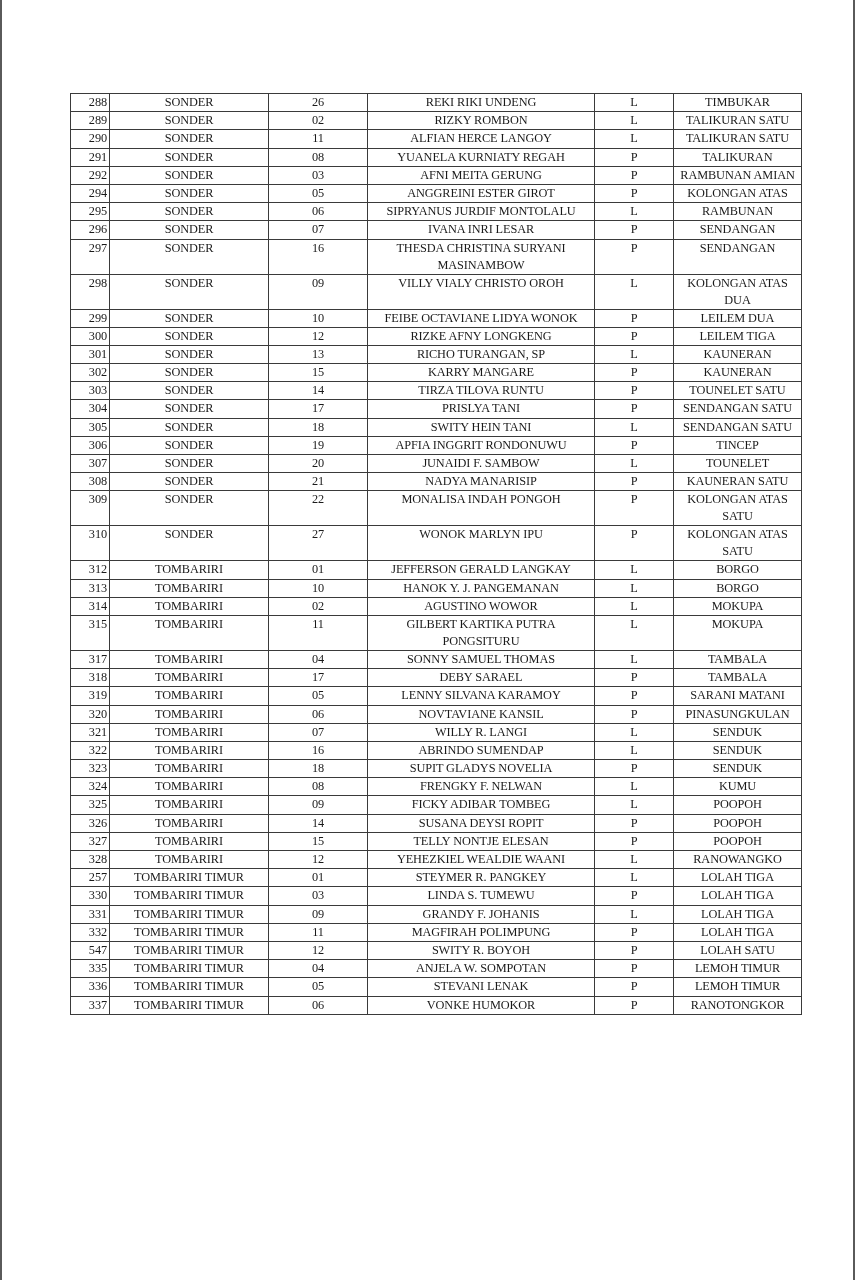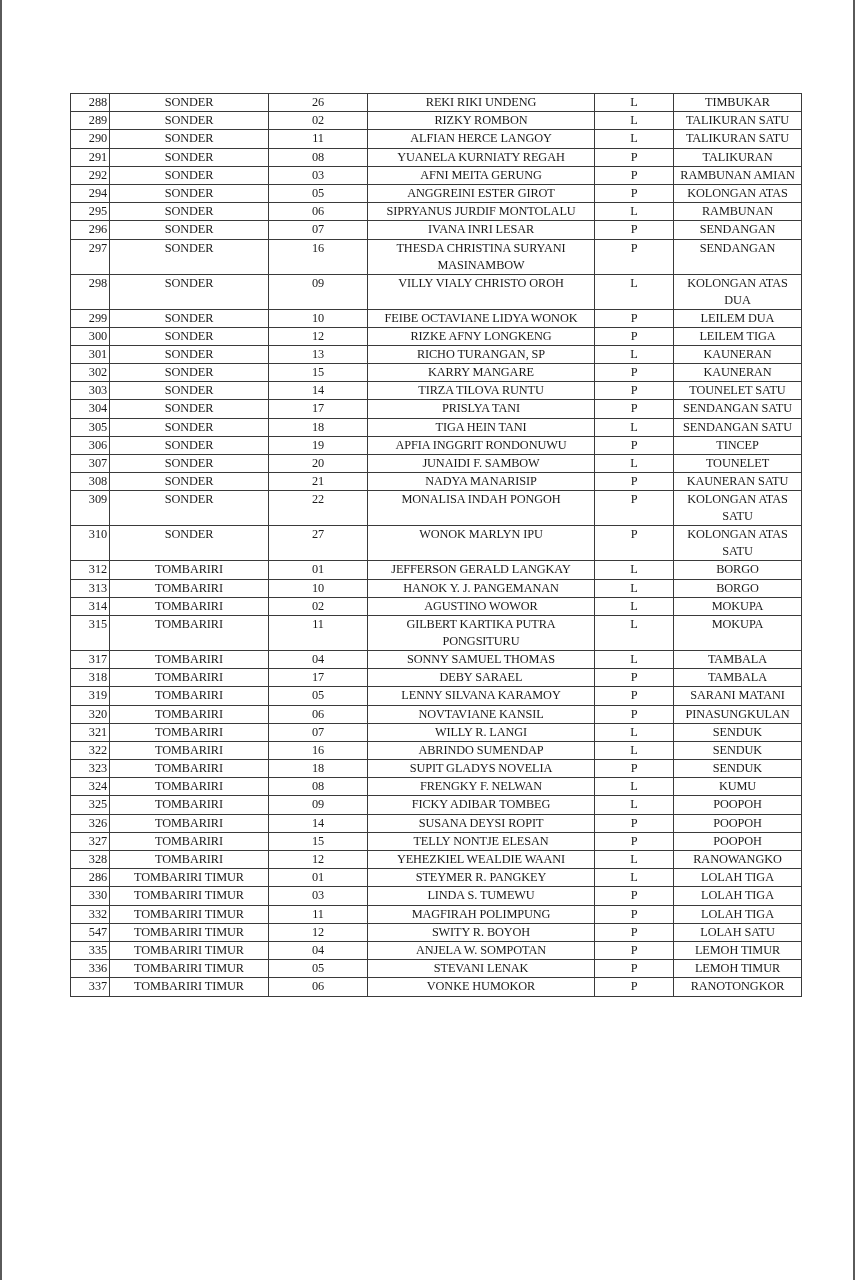--- a/index.html
+++ b/index.html
@@ -163,21 +163,21 @@
         <td>SONDER</td>
         <td>17</td>
         <td>PRISLYA TANI</td>
         <td>P</td>
         <td>SENDANGAN SATU</td>
       </tr>
       <tr>
         <td class="c-no">305</td>
         <td>SONDER</td>
         <td>18</td>
-        <td>TIGA HEIN TANI</td>
+        <td>SWITY HEIN TANI</td>
         <td>L</td>
         <td>SENDANGAN SATU</td>
       </tr>
       <tr>
         <td class="c-no">306</td>
         <td>SONDER</td>
         <td>19</td>
         <td>APFIA INGGRIT RONDONUWU</td>
         <td>P</td>
         <td>TINCEP</td>
@@ -336,33 +336,41 @@
       </tr>
       <tr>
         <td class="c-no">328</td>
         <td>TOMBARIRI</td>
         <td>12</td>
         <td>YEHEZKIEL WEALDIE WAANI</td>
         <td>L</td>
         <td>RANOWANGKO</td>
       </tr>
       <tr>
-        <td class="c-no">286</td>
+        <td class="c-no">257</td>
         <td>TOMBARIRI TIMUR</td>
         <td>01</td>
         <td>STEYMER R. PANGKEY</td>
         <td>L</td>
         <td>LOLAH TIGA</td>
       </tr>
       <tr>
         <td class="c-no">330</td>
         <td>TOMBARIRI TIMUR</td>
         <td>03</td>
         <td>LINDA S. TUMEWU</td>
         <td>P</td>
+        <td>LOLAH TIGA</td>
+      </tr>
+      <tr>
+        <td class="c-no">331</td>
+        <td>TOMBARIRI TIMUR</td>
+        <td>09</td>
+        <td>GRANDY F. JOHANIS</td>
+        <td>L</td>
         <td>LOLAH TIGA</td>
       </tr>
       <tr>
         <td class="c-no">332</td>
         <td>TOMBARIRI TIMUR</td>
         <td>11</td>
         <td>MAGFIRAH POLIMPUNG</td>
         <td>P</td>
         <td>LOLAH TIGA</td>
       </tr>

